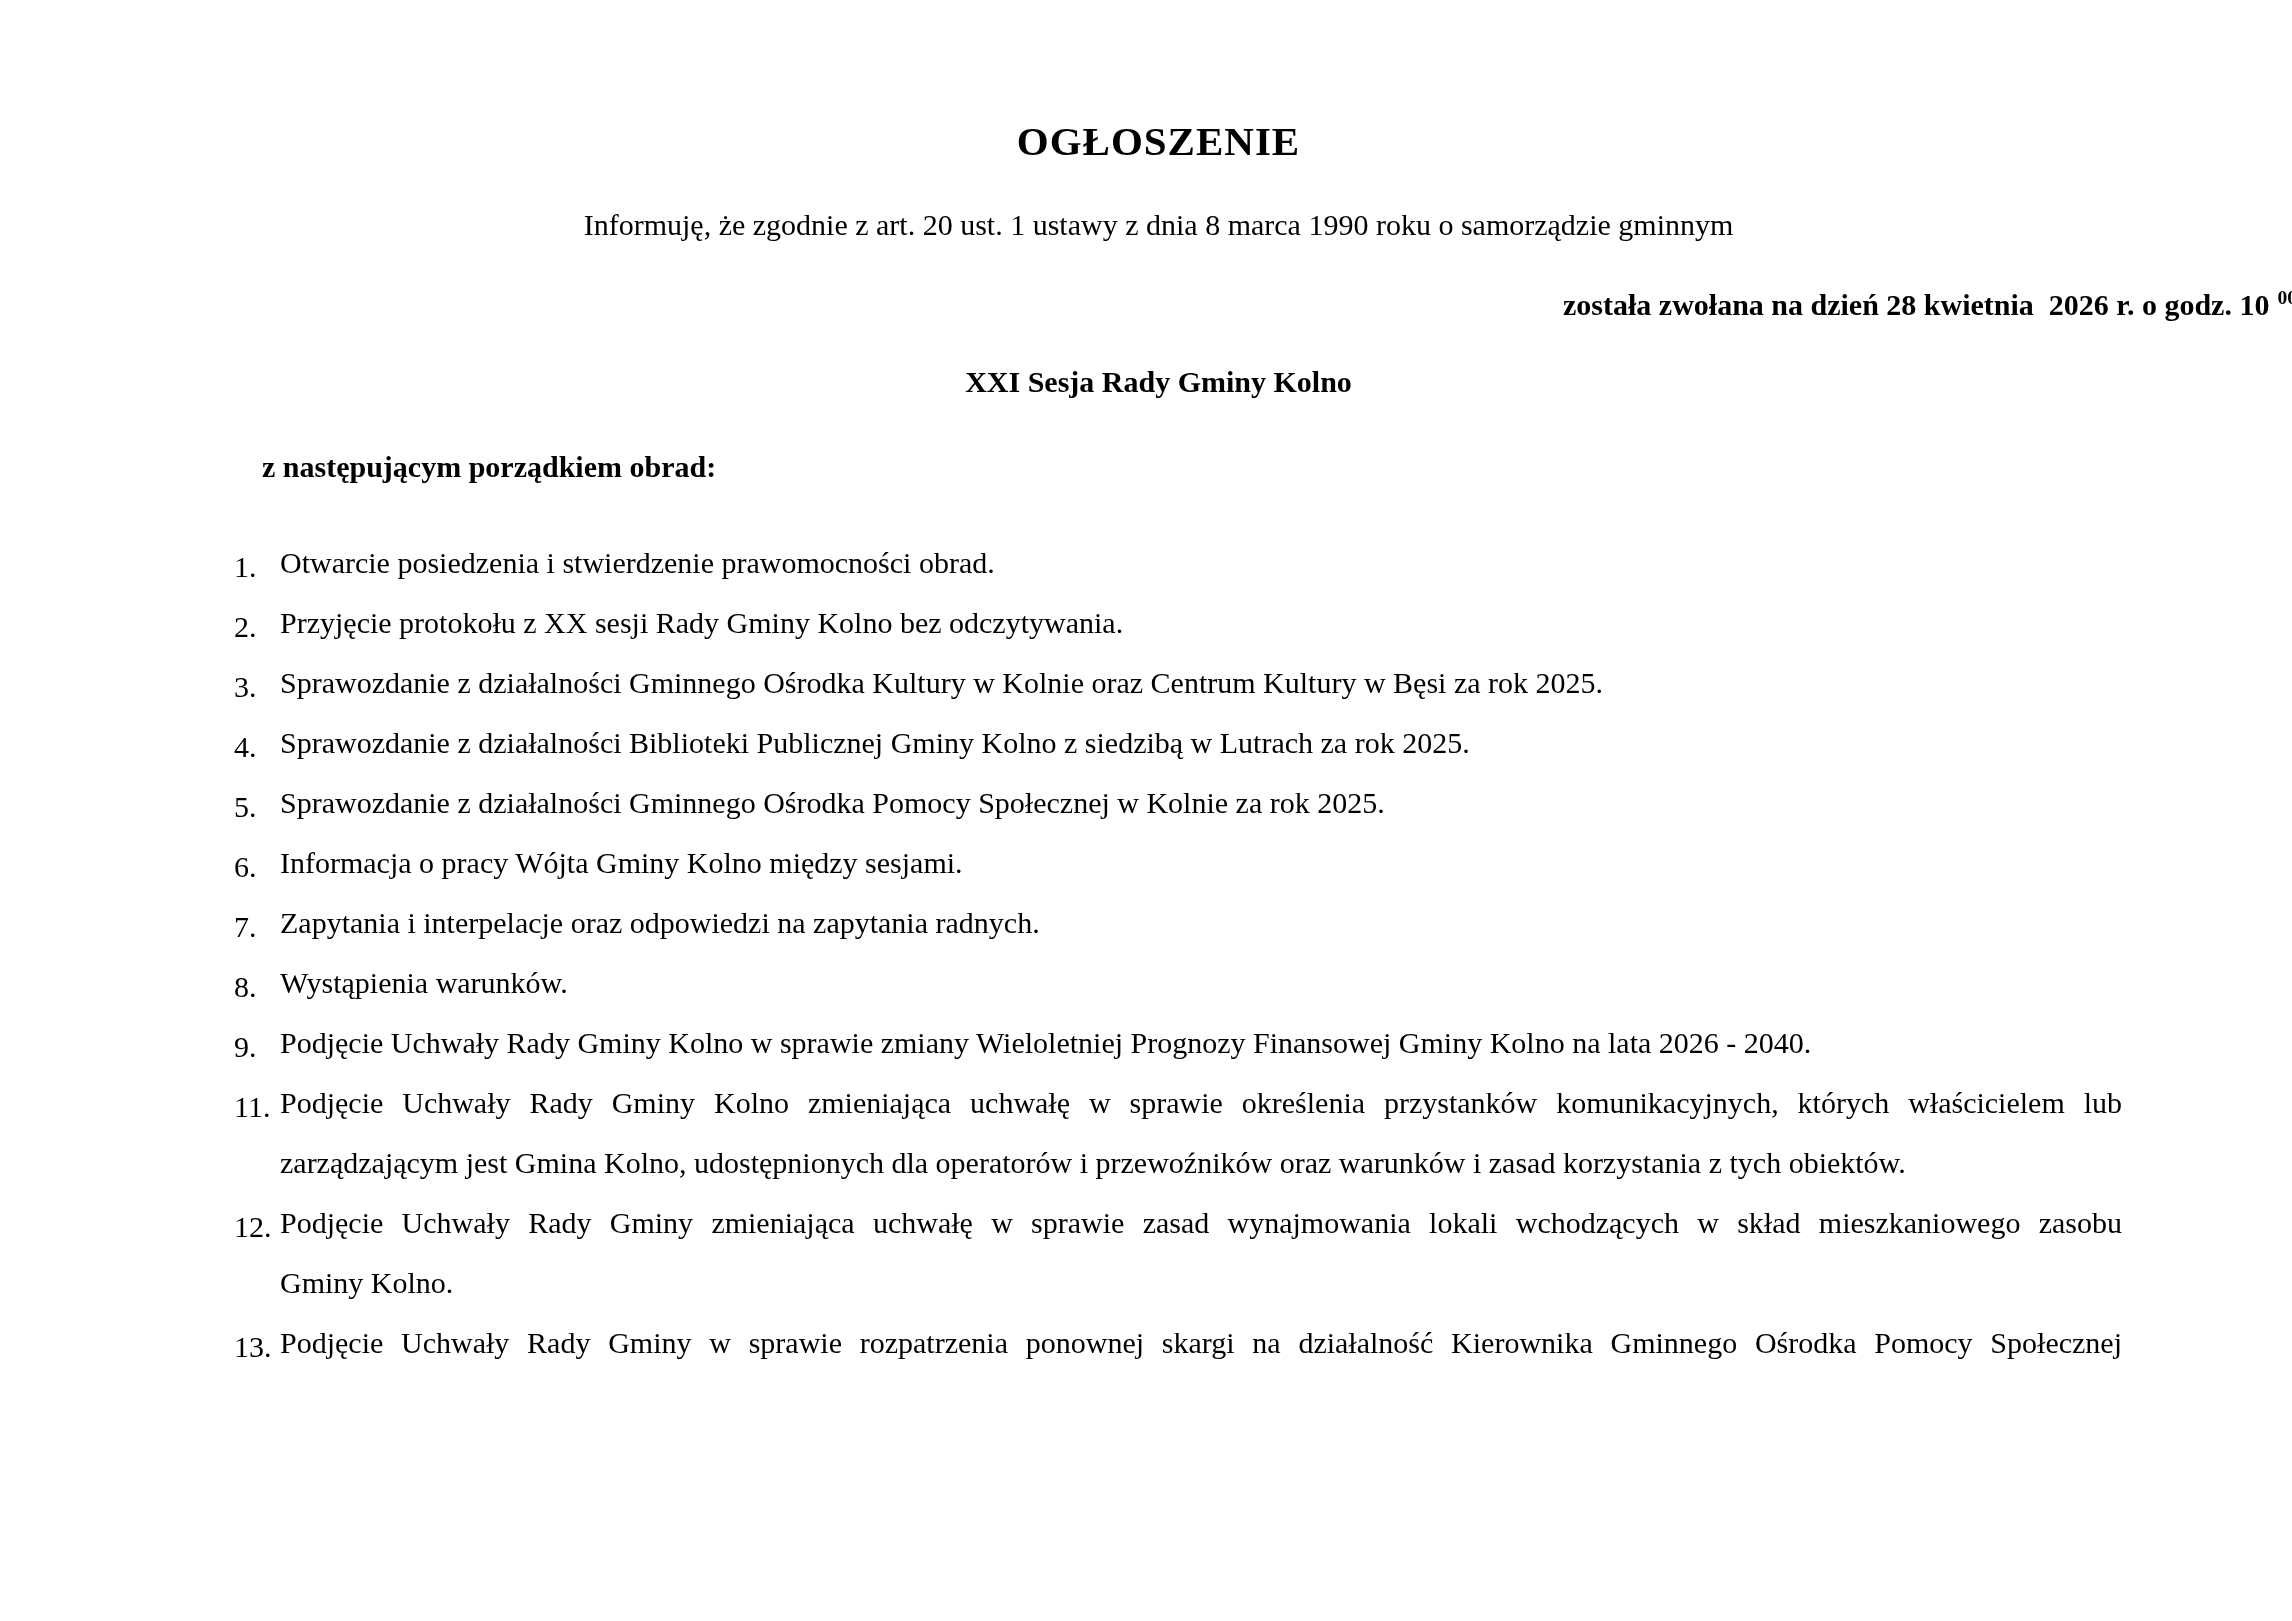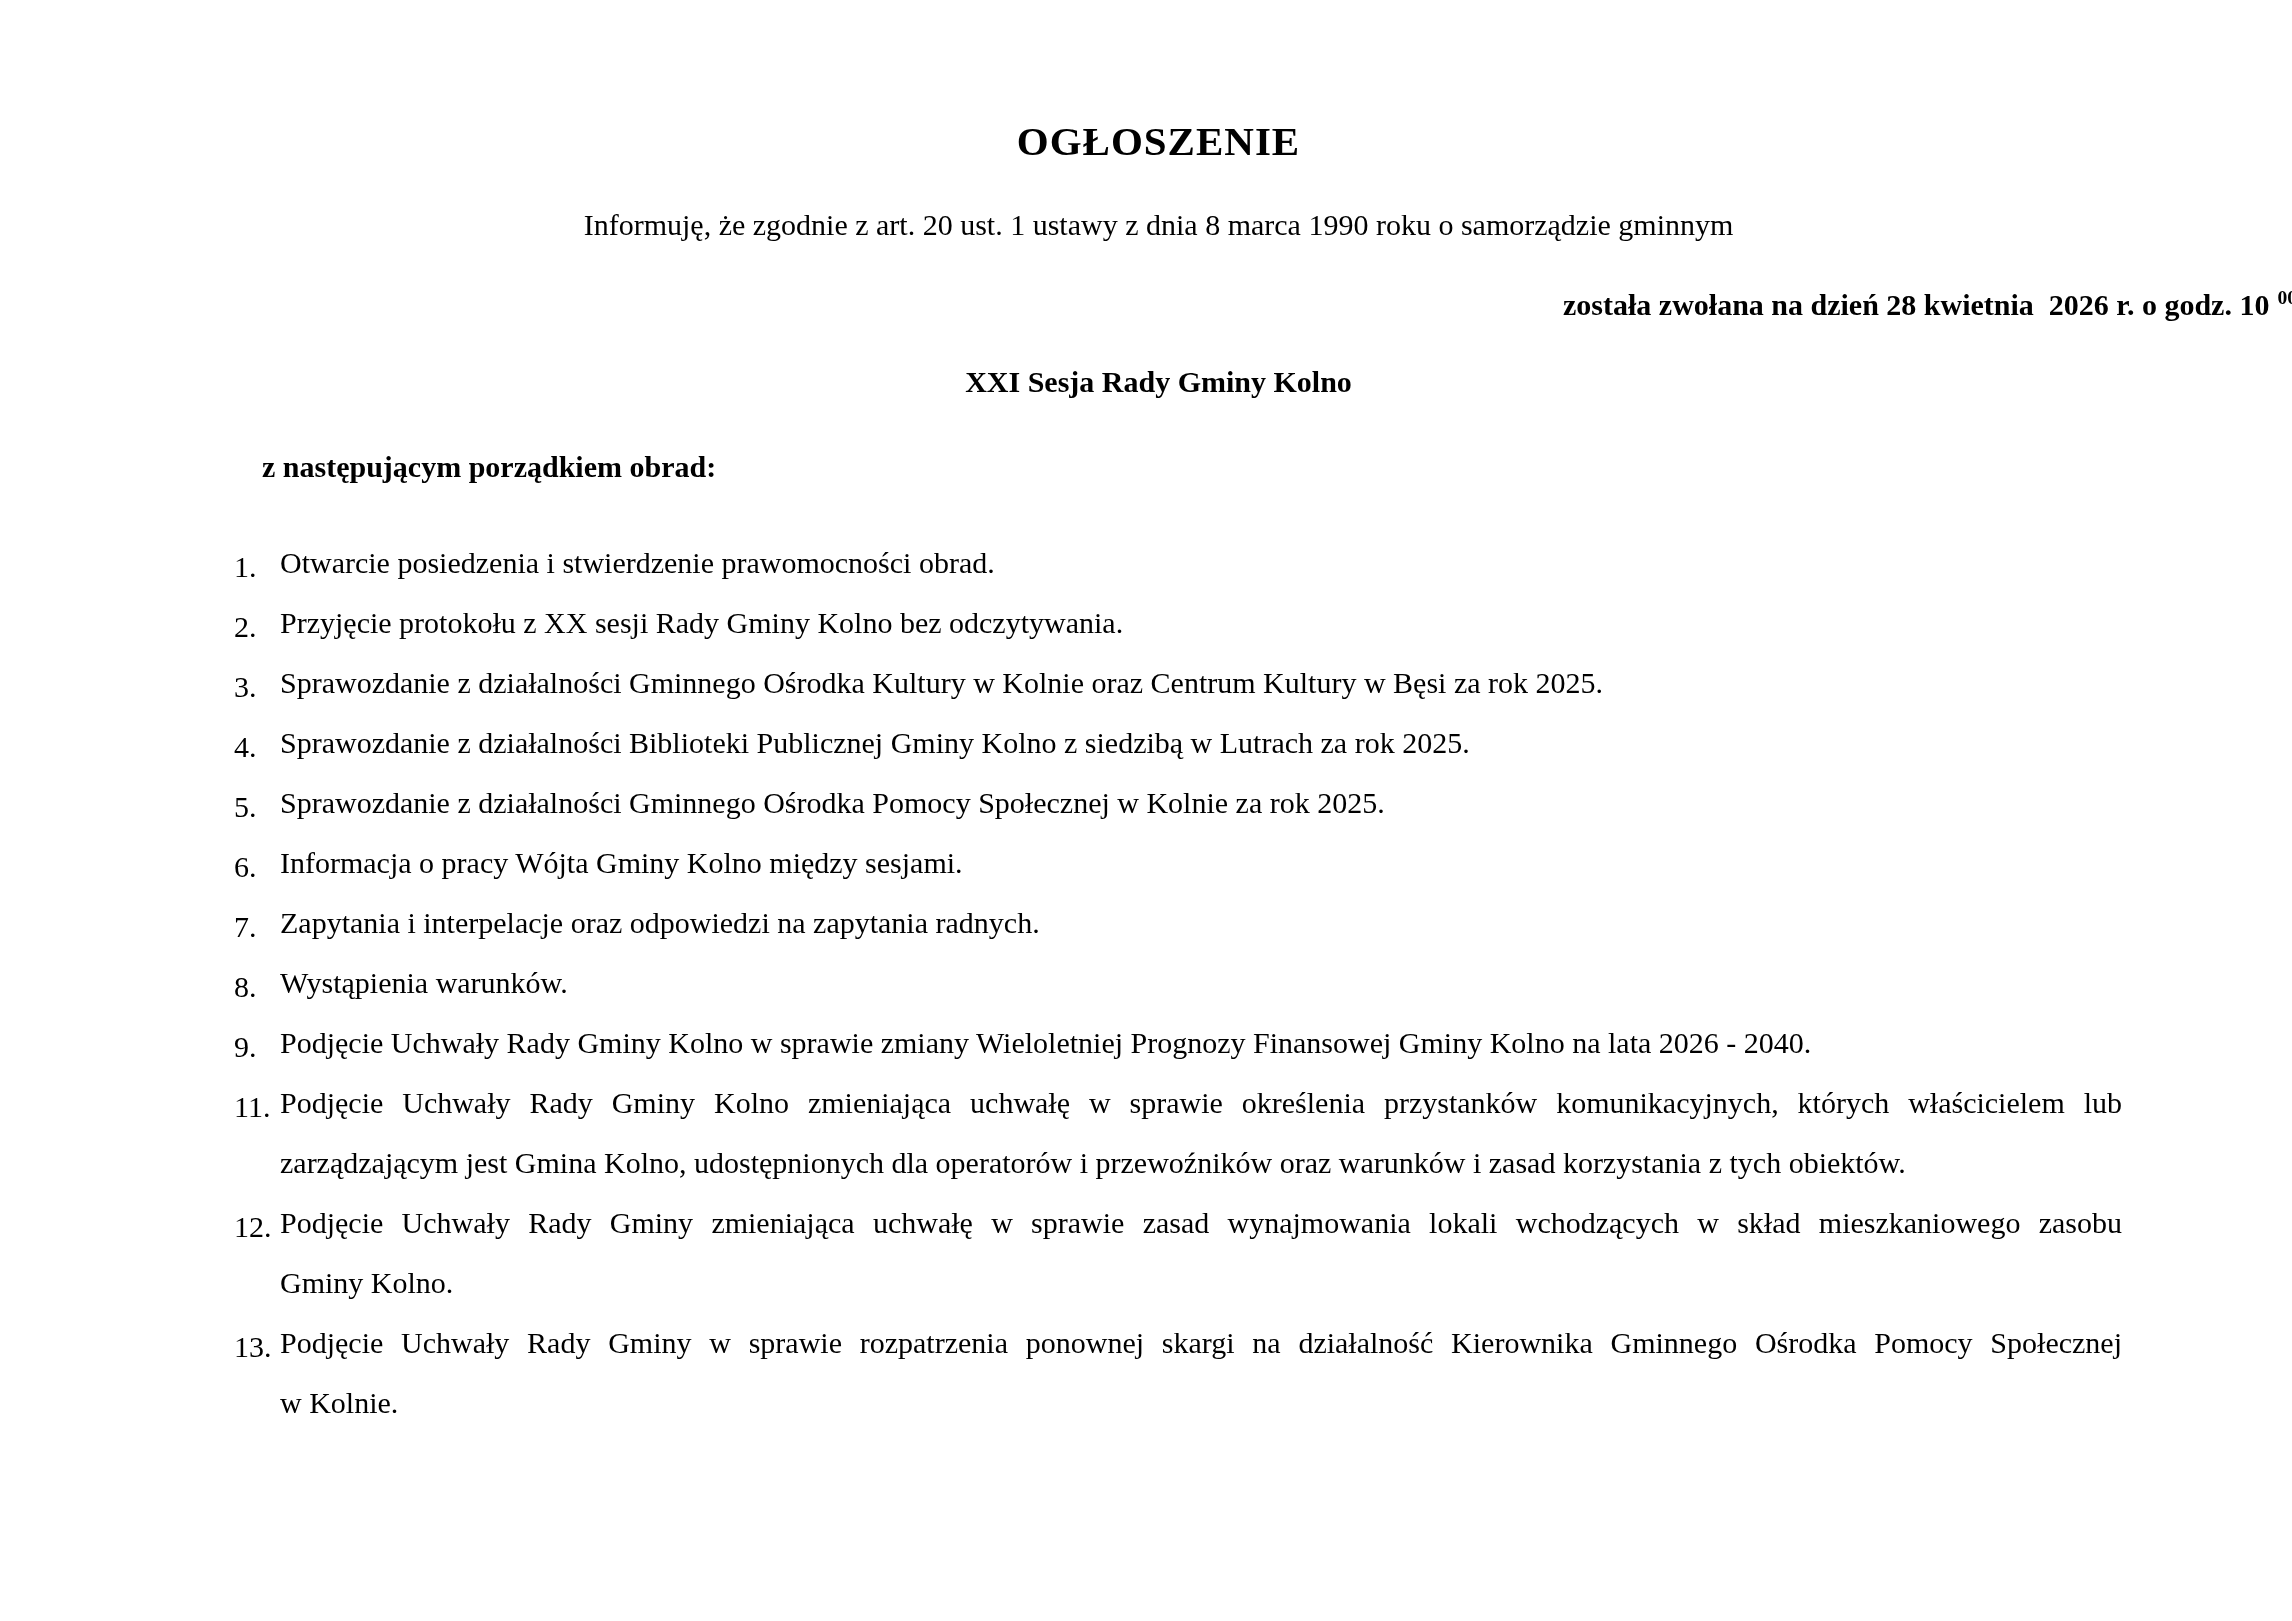--- a/index.html
+++ b/index.html
@@ -159,19 +159,18 @@
 
     <div class="item">
       <span class="num">12.</span>
       <div class="line just">Podjęcie Uchwały Rady Gminy zmieniająca uchwałę w sprawie zasad wynajmowania lokali wchodzących w skład mieszkaniowego zasobu</div>
       <div class="line">Gminy Kolno.</div>
     </div>
 
     <div class="item">
       <span class="num">13.</span>
       <div class="line just">Podjęcie Uchwały Rady Gminy w sprawie rozpatrzenia ponownej skargi na działalność Kierownika Gminnego Ośrodka Pomocy Społecznej</div>
-      <div class="line">w Kolnie.</div>
     </div>
 
   </div>
 
 </div>
 
 
 </body></html>

